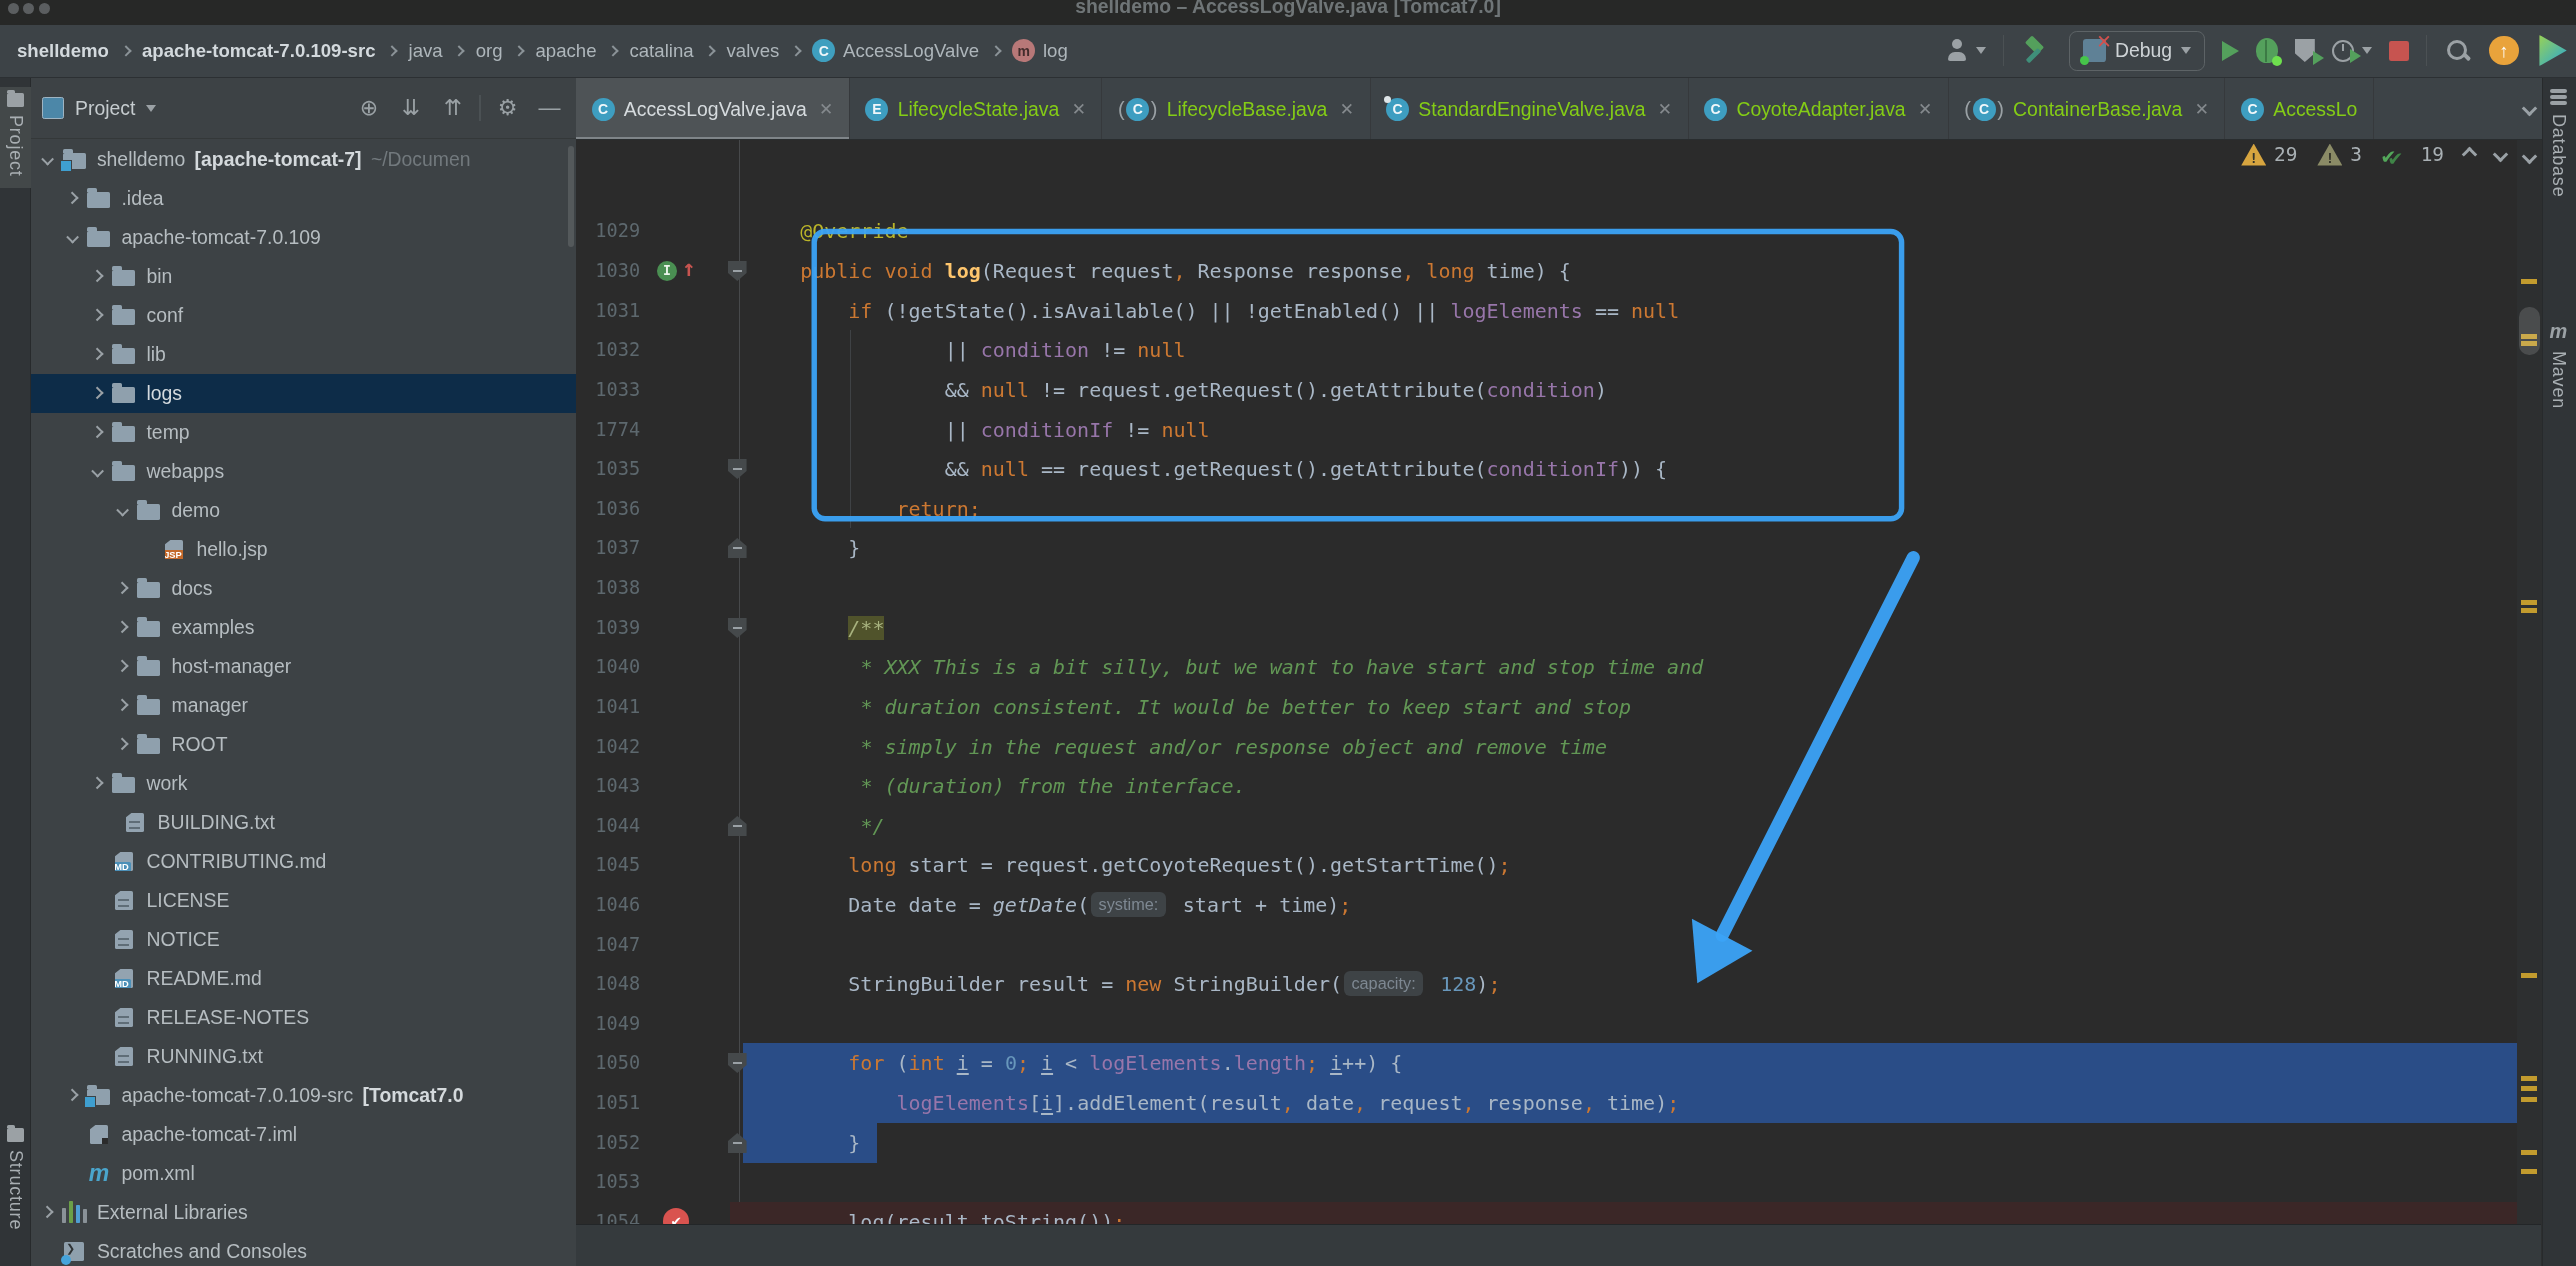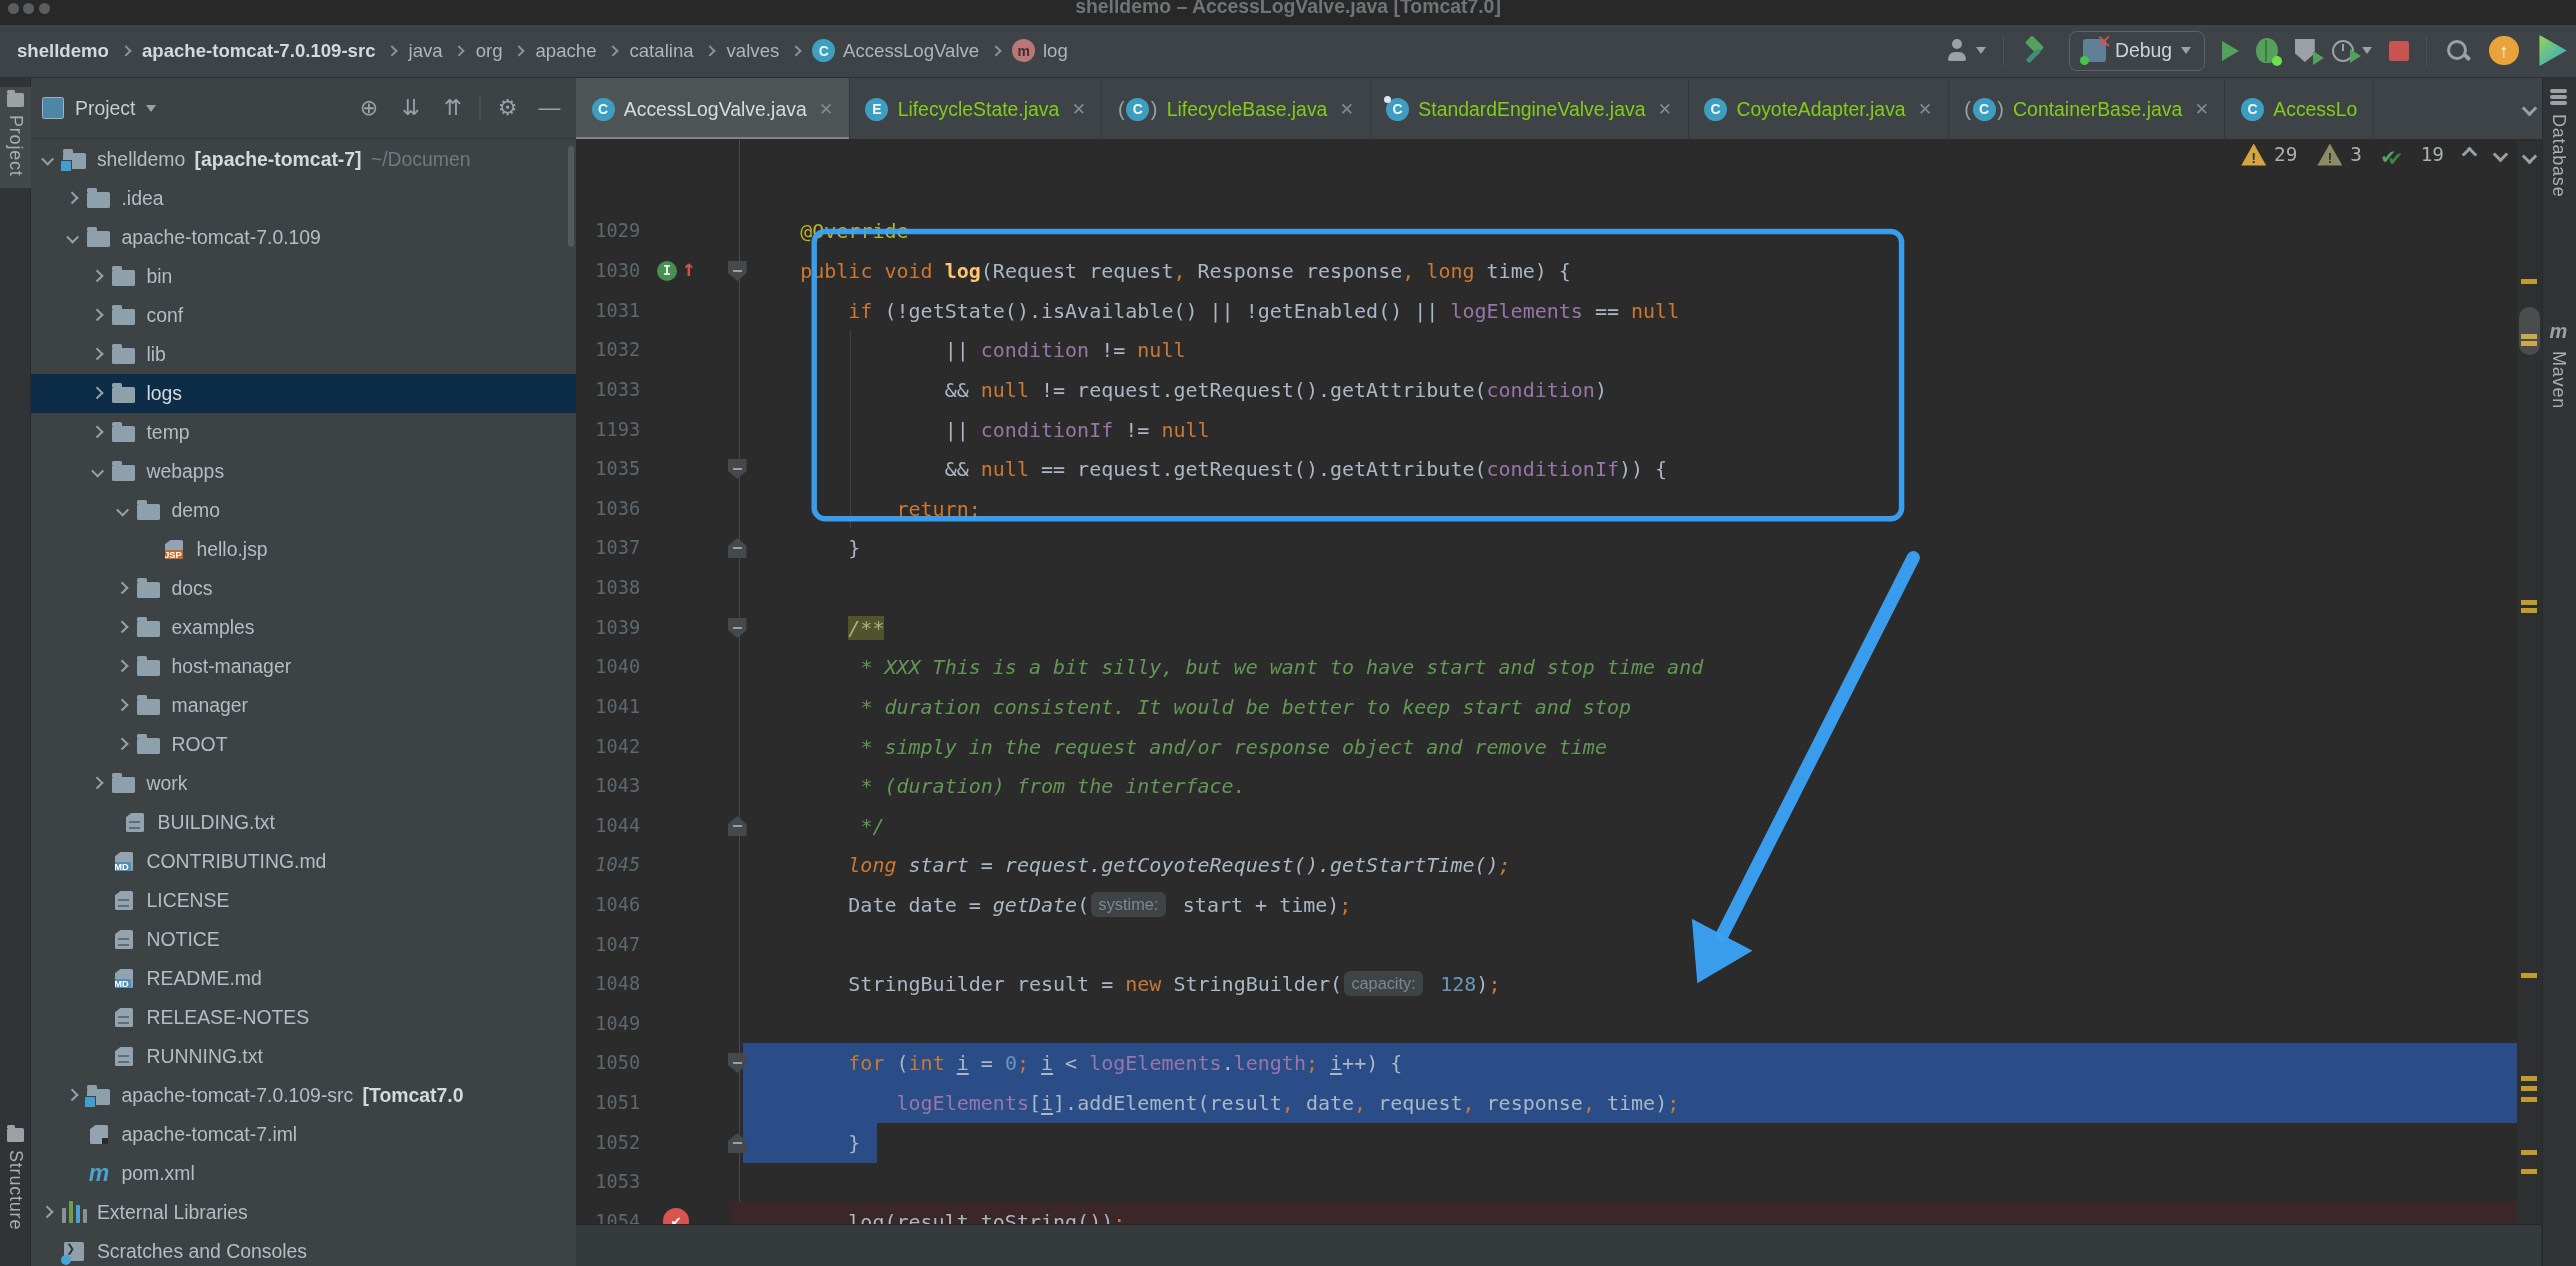--- a/index.html
+++ b/index.html
@@ -646,21 +646,21 @@
         </div>
         <div class="line" style="top: 190px;">
           <span class="ln">1032</span>
           <span class="ltext"><span class="tok-p">                || </span><span class="tok-f">condition</span><span class="tok-p"> != </span><span class="tok-k">null</span></span>
         </div>
         <div class="line" style="top: 230px;">
           <span class="ln">1033</span>
           <span class="ltext"><span class="tok-p">                &amp;&amp; </span><span class="tok-k">null</span><span class="tok-p"> != request.getRequest().getAttribute(</span><span class="tok-f">condition</span><span class="tok-p">)</span></span>
         </div>
         <div class="line" style="top: 270px;">
-          <span class="ln">1193</span>
+          <span class="ln">1774</span>
           <span class="ltext"><span class="tok-p">                || </span><span class="tok-f">conditionIf</span><span class="tok-p"> != </span><span class="tok-k">null</span></span>
         </div>
         <div class="line" style="top: 309px;">
           <span class="ln">1035</span>
           <span class="fold down"></span>
           <span class="ltext"><span class="tok-p">                &amp;&amp; </span><span class="tok-k">null</span><span class="tok-p"> == request.getRequest().getAttribute(</span><span class="tok-f">conditionIf</span><span class="tok-p">)) {</span></span>
         </div>
         <div class="line" style="top: 349px;">
           <span class="ln">1036</span>
           <span class="ltext"><span class="tok-p">            </span><span class="tok-k">return</span><span class="tok-o">;</span></span>
@@ -693,21 +693,21 @@
         </div>
         <div class="line" style="top: 626px;">
           <span class="ln">1043</span>
           <span class="ltext"><span class="tok-p">         </span><span class="tok-c">* (duration) from the interface.</span></span>
         </div>
         <div class="line" style="top: 666px;">
           <span class="ln">1044</span>
           <span class="fold up"></span>
           <span class="ltext"><span class="tok-p">         </span><span class="tok-c">*/</span></span>
         </div>
-        <div class="line" style="top: 705px; font-style: italic;">
+        <div class="line" style="top: 705px;">
           <span class="ln">1045</span>
           <span class="ltext"><span class="tok-p">        </span><span class="tok-k">long</span><span class="tok-p"> start = request.getCoyoteRequest().getStartTime()</span><span class="tok-o">;</span></span>
         </div>
         <div class="line" style="top: 745px;">
           <span class="ln">1046</span>
           <span class="ltext"><span class="tok-p">        Date date = </span><span class="tok-im">getDate</span><span class="tok-p">(</span><span class="hint">systime:</span><span class="tok-p"> start + time)</span><span class="tok-o">;</span></span>
         </div>
         <div class="line" style="top: 785px;">
           <span class="ln">1047</span>
           <span class="ltext"></span>

